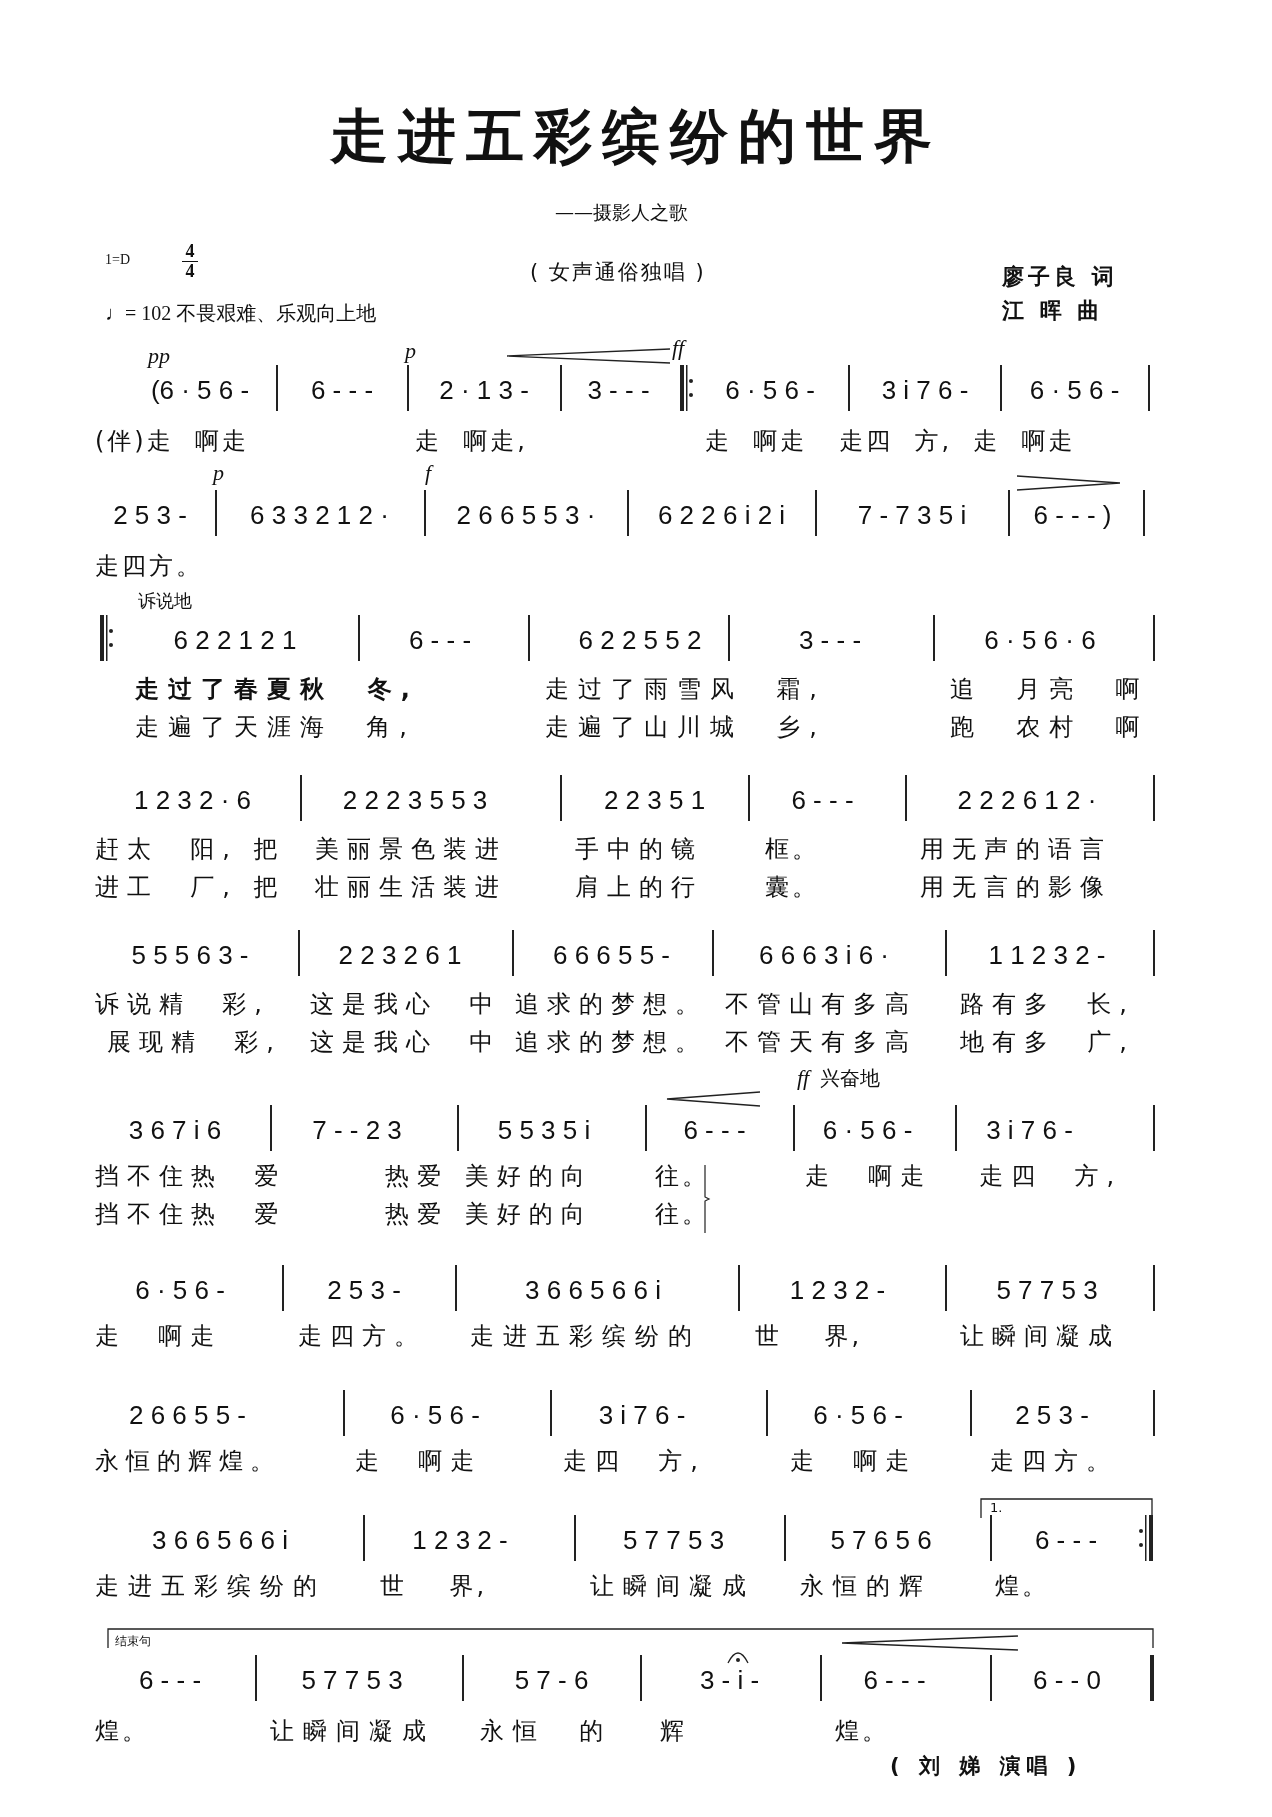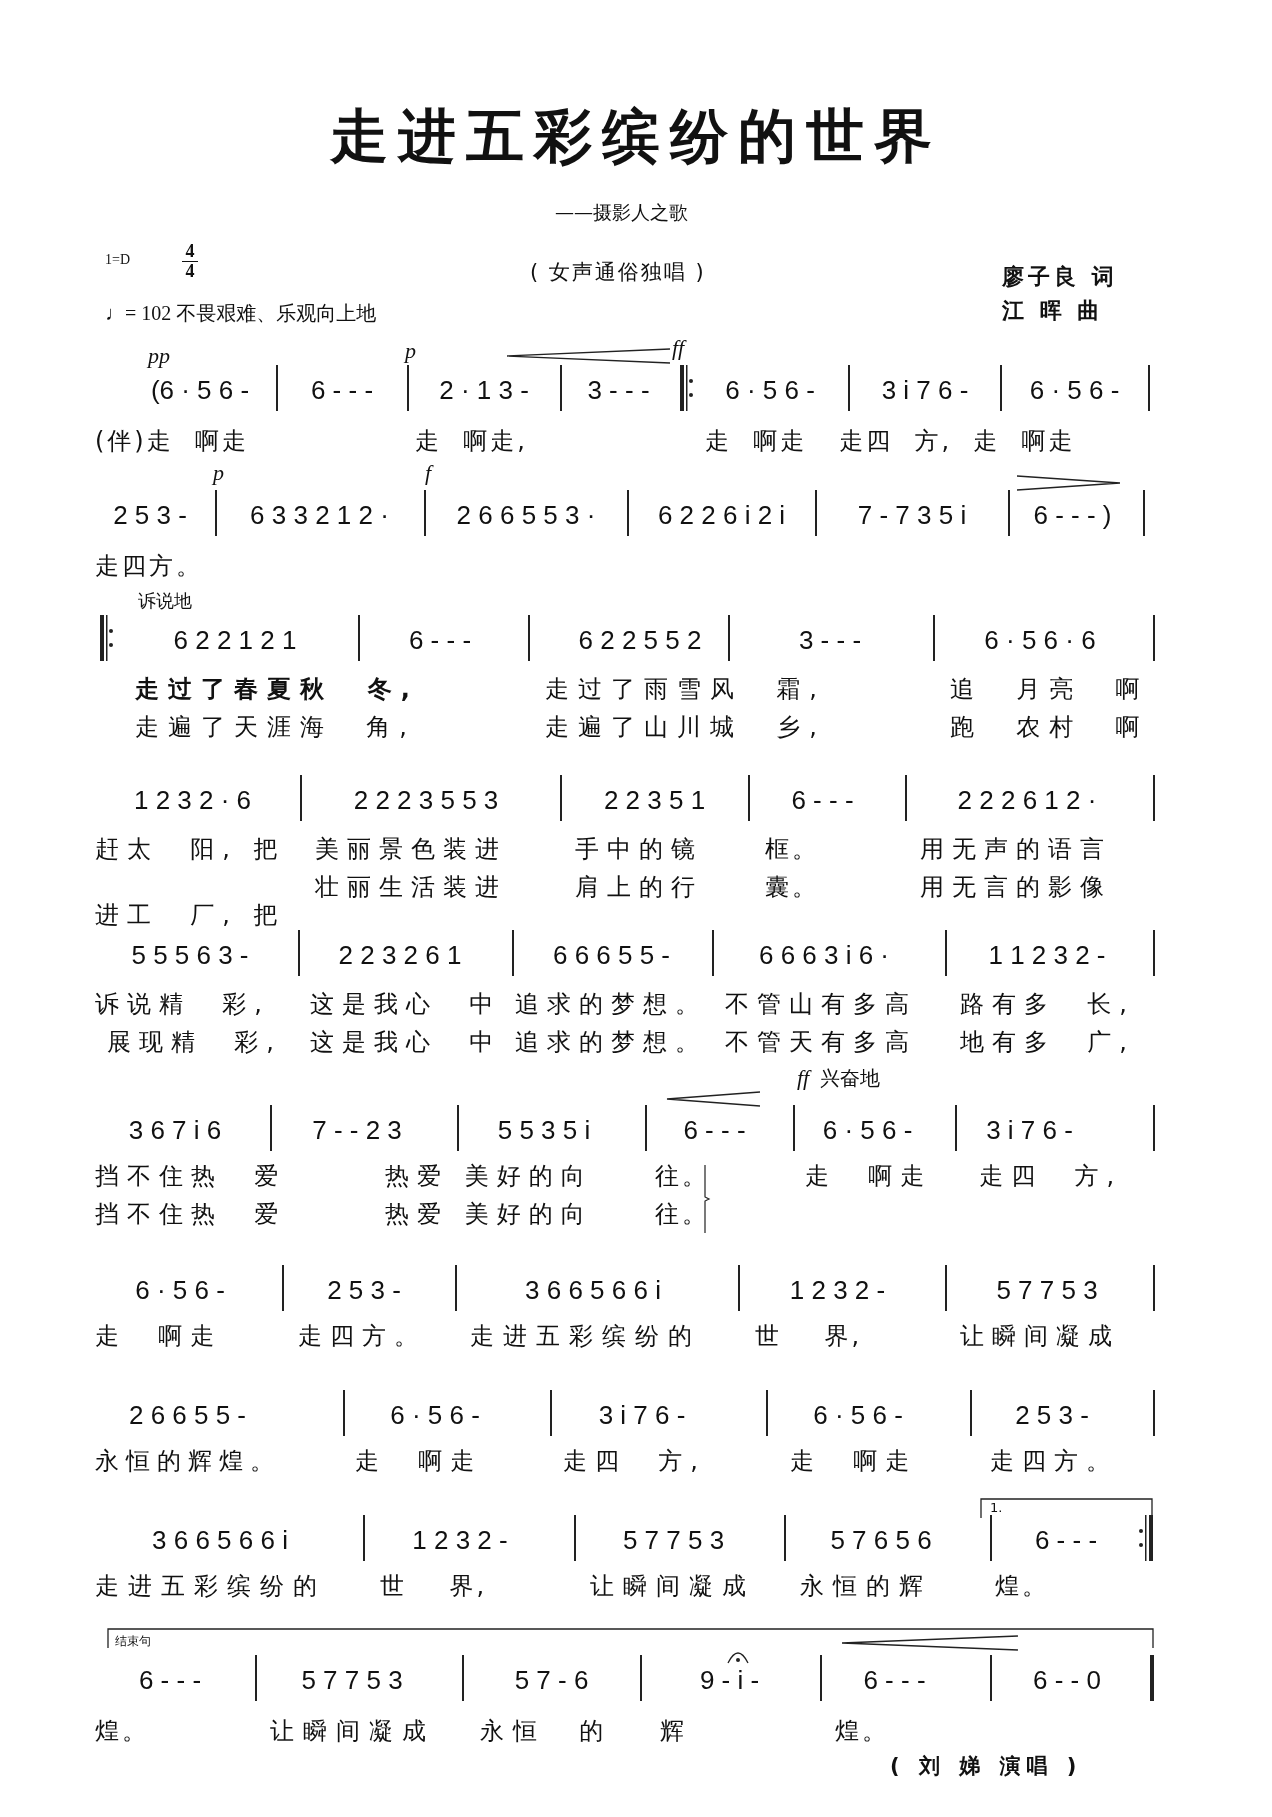--- a/index.html
+++ b/index.html
@@ -118,34 +118,34 @@
   <div class="lyr" style="left:545px;top:58px;letter-spacing:9px;">走过了雨雪风  霜,</div>
   <div class="lyr" style="left:950px;top:58px;letter-spacing:9px;">追  月亮  啊</div>
   <div class="lyr" style="left:135px;top:96px;letter-spacing:9px;">走遍了天涯海  角,</div>
   <div class="lyr" style="left:545px;top:96px;letter-spacing:9px;">走遍了山川城  乡,</div>
   <div class="lyr" style="left:950px;top:96px;letter-spacing:9px;">跑  农村  啊</div>
 </div>
 
 <div class="row" style="top:775px;">
   <div class="measure" style="left:95px;width:195px;">1 2 3 2 · 6</div>
   <div class="bar" style="left:300px;"></div>
-  <div class="measure" style="left:306px;width:240px;">2 2 2 3 5 5 3</div>
+  <div class="measure" style="left:295px;width:240px;">2 2 2 3 5 5 3</div>
   <div class="bar" style="left:560px;"></div>
   <div class="measure" style="left:567px;width:175px;">2 2 3 5 1</div>
   <div class="bar" style="left:748px;"></div>
   <div class="measure" style="left:755px;width:135px;">6 - - -</div>
   <div class="bar" style="left:905px;"></div>
   <div class="measure" style="left:912px;width:230px;">2 2 2 6 1 2 ·</div>
   <div class="bar" style="left:1153px;"></div>
   <div class="lyr" style="left:95px;top:58px;letter-spacing:8px;">赶太  阳, 把</div>
   <div class="lyr" style="left:315px;top:58px;letter-spacing:8px;">美丽景色装进</div>
   <div class="lyr" style="left:575px;top:58px;letter-spacing:8px;">手中的镜</div>
   <div class="lyr" style="left:765px;top:58px;">框。</div>
   <div class="lyr" style="left:920px;top:58px;letter-spacing:8px;">用无声的语言</div>
-  <div class="lyr" style="left:95px;top:96px;letter-spacing:8px;margin-top:28px;">进工  厂, 把</div>
+  <div class="lyr" style="left:95px;top:96px;letter-spacing:8px;">进工  厂, 把</div>
   <div class="lyr" style="left:315px;top:96px;letter-spacing:8px;">壮丽生活装进</div>
   <div class="lyr" style="left:575px;top:96px;letter-spacing:8px;">肩上的行</div>
   <div class="lyr" style="left:765px;top:96px;">囊。</div>
   <div class="lyr" style="left:920px;top:96px;letter-spacing:8px;">用无言的影像</div>
 </div>
 
 <div class="row" style="top:930px;">
   <div class="measure" style="left:95px;width:190px;">5 5 5 6 3 -</div>
   <div class="bar" style="left:298px;"></div>
   <div class="measure" style="left:305px;width:190px;">2 2 3 2 6 1</div>
@@ -268,21 +268,21 @@
   <span class="expr" style="left:115px;top:-22px;font-size:12px;">结束句</span>
   <svg class="hair" style="left:840px;top:-20px;" width="180" height="16">
       <path d="M178 1 L2 8 L178 15" fill="none" stroke="#222" stroke-width="1.3"></path>
     </svg>
   <div class="measure" style="left:95px;width:150px;">6 - - -</div>
   <div class="bar" style="left:255px;"></div>
   <div class="measure" style="left:262px;width:180px;">5 7 7 5 3</div>
   <div class="bar" style="left:462px;"></div>
   <div class="measure" style="left:469px;width:165px;text-align:center;">5 7 - 6</div>
   <div class="bar" style="left:640px;"></div>
-  <div class="measure" style="left:647px;width:165px;">9 - i -</div>
+  <div class="measure" style="left:647px;width:165px;">3 - i -</div>
   <div class="bar" style="left:820px;"></div>
   <div class="measure" style="left:827px;width:135px;">6 - - -</div>
   <div class="bar" style="left:990px;"></div>
   <div class="measure" style="left:997px;width:140px;">6 - - 0</div>
   <div class="bar end" style="left:1150px;"></div>
   <svg style="position:absolute;left:726px;top:-8px;" width="24" height="18">
       <path d="M2 16 Q12 -4 22 16" fill="none" stroke="#222" stroke-width="1.3"></path>
       <circle cx="12" cy="13" r="2" fill="#222"></circle>
     </svg>
   <div class="lyr" style="left:95px;top:60px;">煌。</div>

